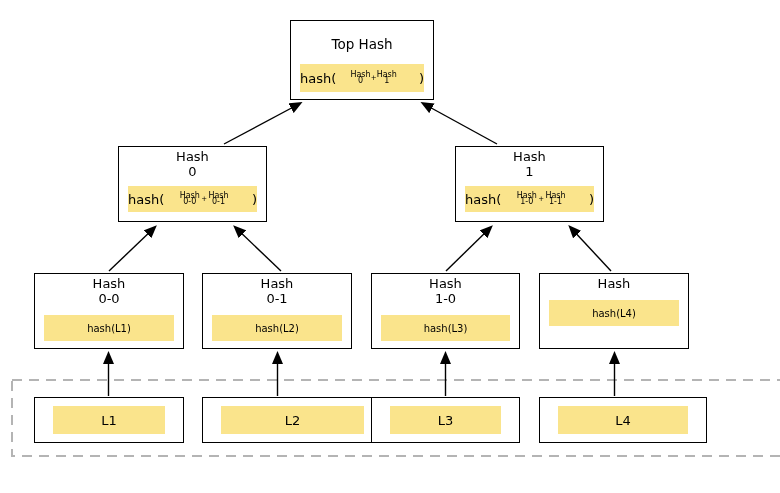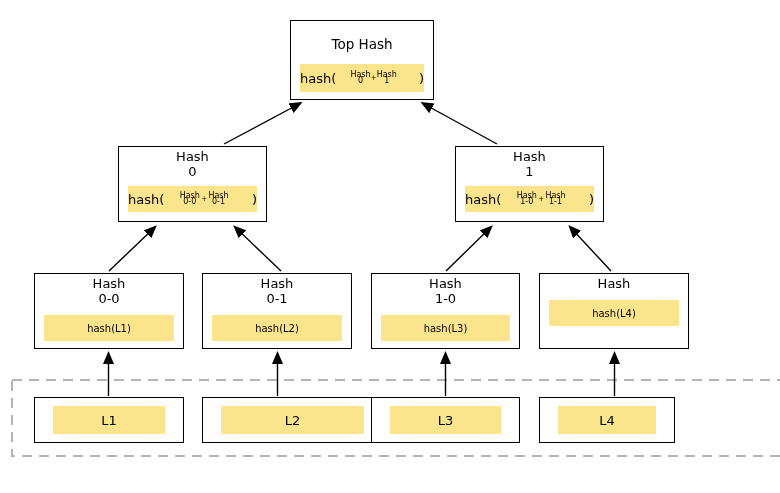--- a/index.html
+++ b/index.html
@@ -156,18 +156,18 @@
 
   <div class="block" style="left:34px;top:397px;width:150px;height:46px">
     <div class="blockbar">L1</div>
   </div>
   <div class="block" style="left:202px;top:397px;width:181px;height:46px">
     <div class="blockbar">L2</div>
   </div>
   <div class="block" style="left:371px;top:397px;width:149px;height:46px">
     <div class="blockbar">L3</div>
   </div>
-  <div class="block" style="left:539px;top:397px;width:136px;height:46px">
+  <div class="block" style="left:539px;top:397px;width:168px;height:46px">
     <div class="blockbar">L4</div>
   </div>
 
 
 </div>
 
 </body></html>

